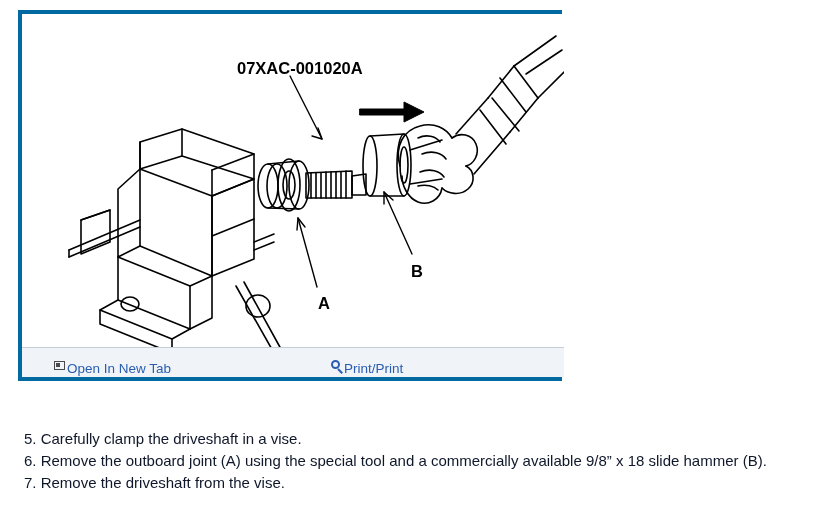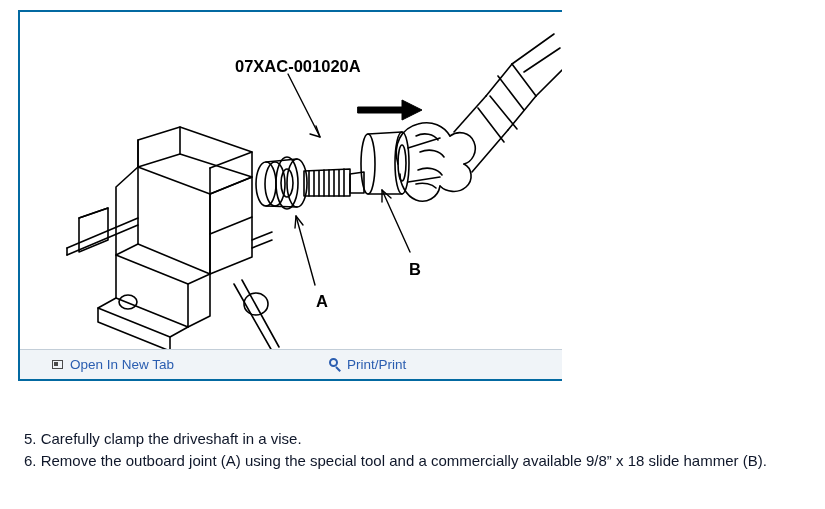--- a/index.html
+++ b/index.html
@@ -16,21 +16,21 @@
     overflow: hidden;
   }
 
   
   .figure-panel {
     position: absolute;
     left: 18px;
     top: 10px;
     width: 544px;
     height: 371px;
-    border: 2px solid #0369a1;
+    border: 4px solid #0369a1;
     background: #ffffff;
     box-sizing: border-box;
   }
   .figure-canvas {
     position: absolute;
     left: 0;
     top: 0;
     width: 542px;
     height: 339px;
     overflow: hidden;
@@ -43,24 +43,22 @@
     left: 0;
     bottom: 0;
     width: 542px;
     height: 30px;
     background: #f0f4f8;
     border-top: 1px solid #c3ced8;
     box-sizing: border-box;
   }
   .toolbar-link {
     position: absolute;
-    top: 6px;
+    top: 12px;
     display: flex;
-    align-items: center;
-    gap: 5px;
     color: #2a5db0;
     font-size: 13.5px;
     line-height: 18px;
     cursor: pointer;
     white-space: nowrap;
   }
   .toolbar-link.left { left: 32px; }
   .toolbar-link.right { left: 308px; }
   .toolbar-link .lbl { text-decoration: none; }
 
@@ -262,13 +260,14 @@
       </span>
       <span class="lbl">Print/Print</span>
     </div>
 
   </div>
 </div>
 
 <div class="steps">
   <div class="step-line">5. Carefully clamp the driveshaft in a vise.</div>
   <div class="step-line">6. Remove the outboard joint (A) using the special tool and a commercially available 9/8” x 18 slide hammer (B).</div>
+  <div class="step-line">7. Remove the driveshaft from the vise.</div>
 </div>
 
 </body></html>

